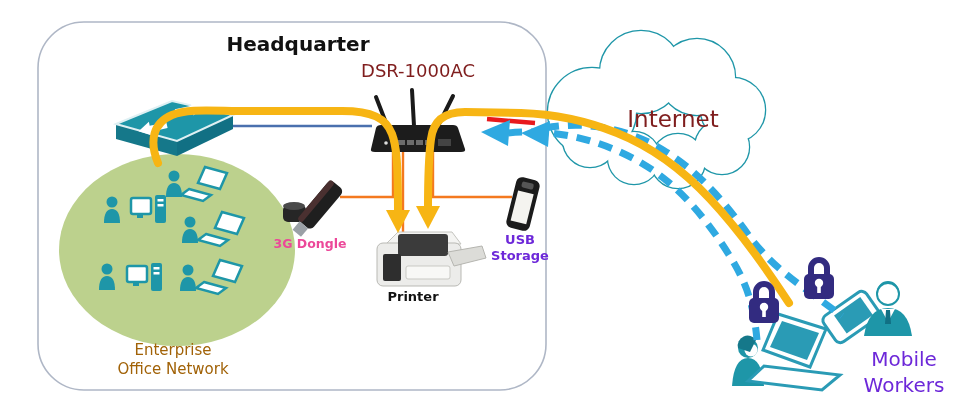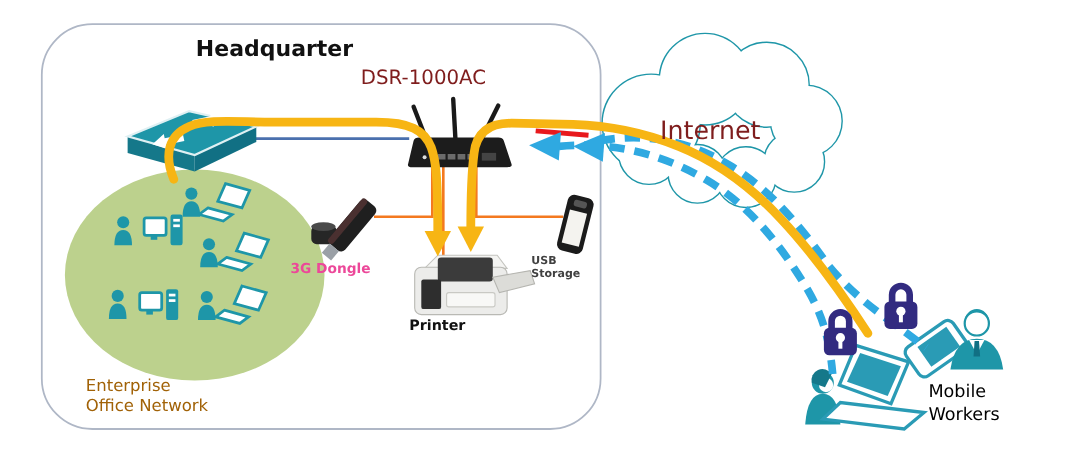--- a/index.html
+++ b/index.html
@@ -1,29 +1,29 @@
 <!DOCTYPE html>
 <html><head>
 <meta charset="utf-8">
 <style>
   html,body{margin:0;padding:0;background:#fff;}
   .stage{
     position:relative;width:980px;height:420px;overflow:hidden;background:#ffffff;
     font-family:"DejaVu Sans","Liberation Sans",sans-serif;
   }
   .stage svg{position:absolute;left:0;top:0;}
-  .label{position:absolute;color:#1c1c1c;}
+  .label{position:absolute;text-align:center;color:#1c1c1c;}
   .lbl-hq{left:178px;top:32px;width:240px;font-size:20px;font-weight:bold;color:#111;}
   .lbl-model{left:328px;top:60px;width:180px;font-size:18px;color:#7f1d1d;}
   .lbl-net{left:78px;top:341px;width:190px;font-size:15px;line-height:1.25;color:#a16207;white-space:pre-line;}
   .lbl-dongle{left:264px;top:236px;width:92px;font-size:12.5px;font-weight:bold;color:#ec4899;}
   .lbl-printer{left:372px;top:289px;width:82px;font-size:13px;font-weight:bold;color:#111;}
-  .lbl-usb{left:483px;top:232px;width:74px;font-size:10px;font-weight:bold;line-height:1.2;color:#404040;white-space:pre-line;}
+  .lbl-usb{left:483px;top:232px;width:74px;font-size:13px;font-weight:bold;line-height:1.2;color:#6d28d9;white-space:pre-line;}
   .lbl-internet{left:600px;top:106px;width:146px;font-size:23px;color:#7f1d1d;}
-  .lbl-mobile{left:844px;top:346px;width:120px;font-size:16px;line-height:1.3;color:#000000;white-space:pre-line;}
+  .lbl-mobile{left:844px;top:346px;width:120px;font-size:20px;line-height:1.3;color:#6d28d9;white-space:pre-line;}
 </style>
 </head>
 <body>
 
 <div class="stage">
 
   <svg width="980" height="420" viewBox="0 0 980 420">
 
     <defs>
       <g id="person">

